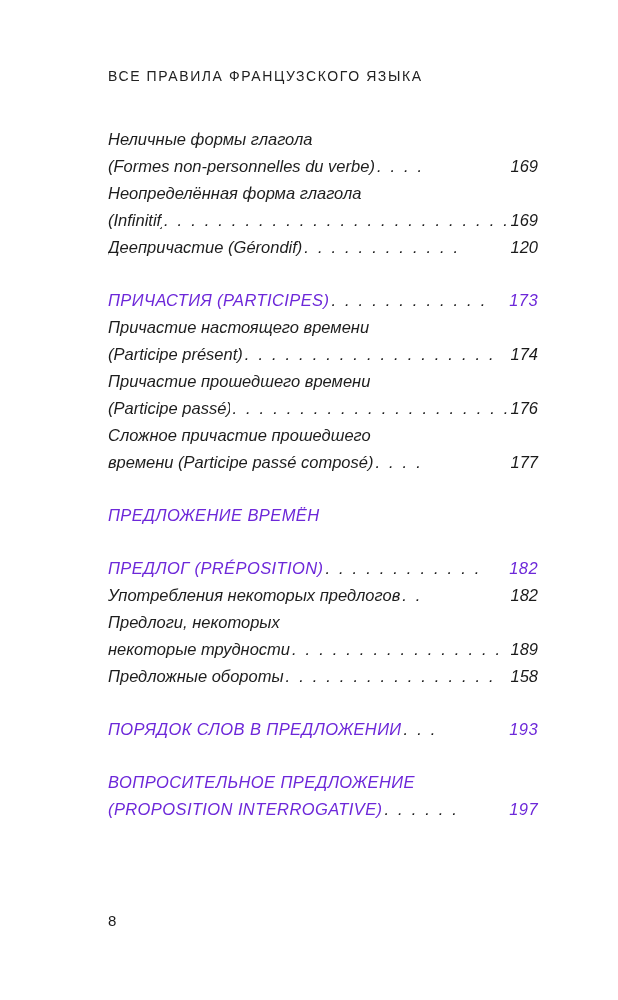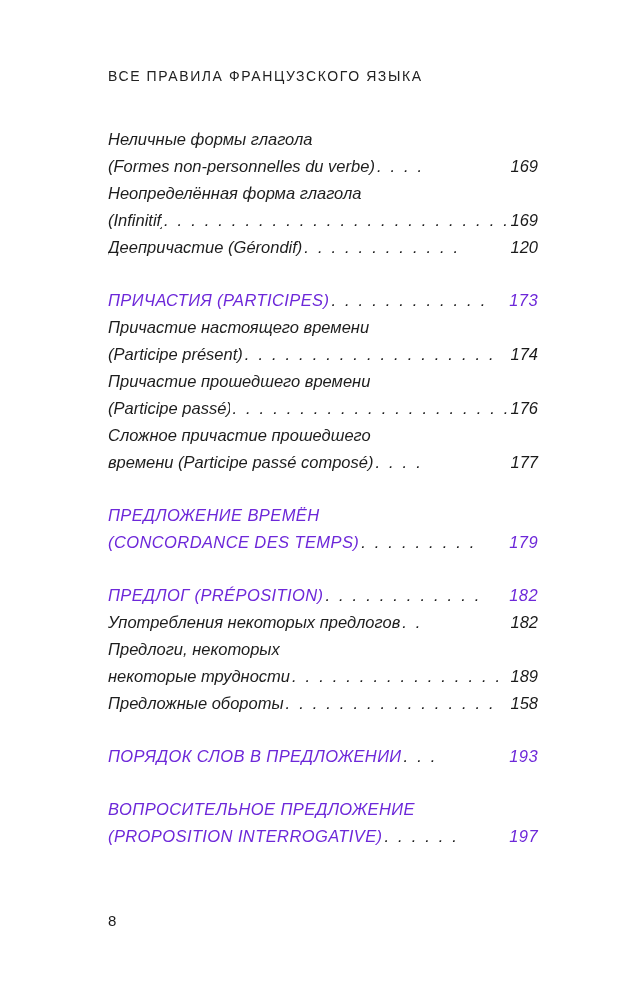--- a/index.html
+++ b/index.html
@@ -181,25 +181,20 @@
           </div>
         </div>
       </div>
       <div class="group">
         <div class="entry caps">
           <div class="line">
             <span class="txt">ПРЕДЛОЖЕНИЕ ВРЕМЁН</span>
             <span class="dots"></span>
             <span class="page-num"></span>
           </div>
-          <div class="line">
-            <span class="txt">(CONCORDANCE DES TEMPS)</span>
-            <span class="dots">. . . . . . . . .</span>
-            <span class="page-num">179</span>
-          </div>
         </div>
       </div>
       <div class="group">
         <div class="entry caps">
           <div class="line">
             <span class="txt">ПРЕДЛОГ (PRÉPOSITION)</span>
             <span class="dots"> . . . . . . . . . . . .</span>
             <span class="page-num">182</span>
           </div>
         </div>

